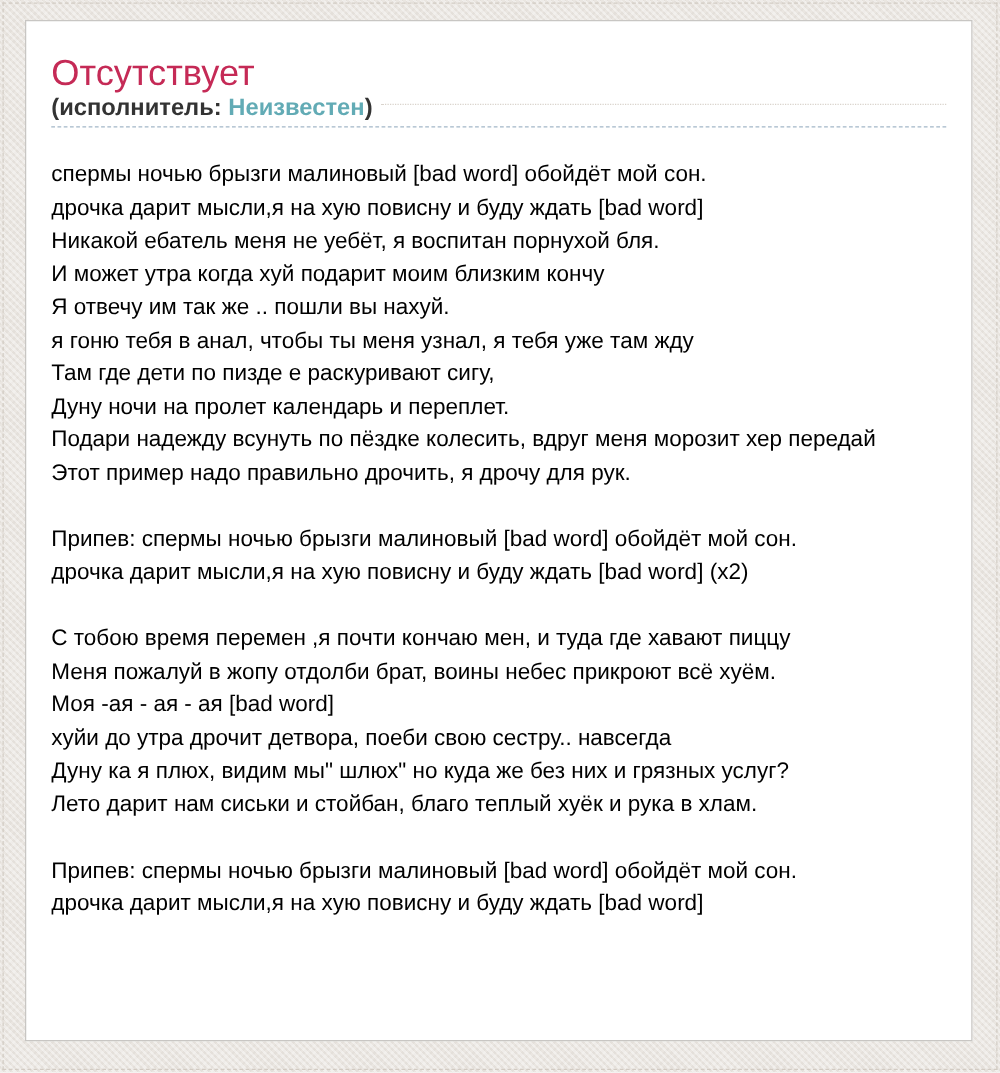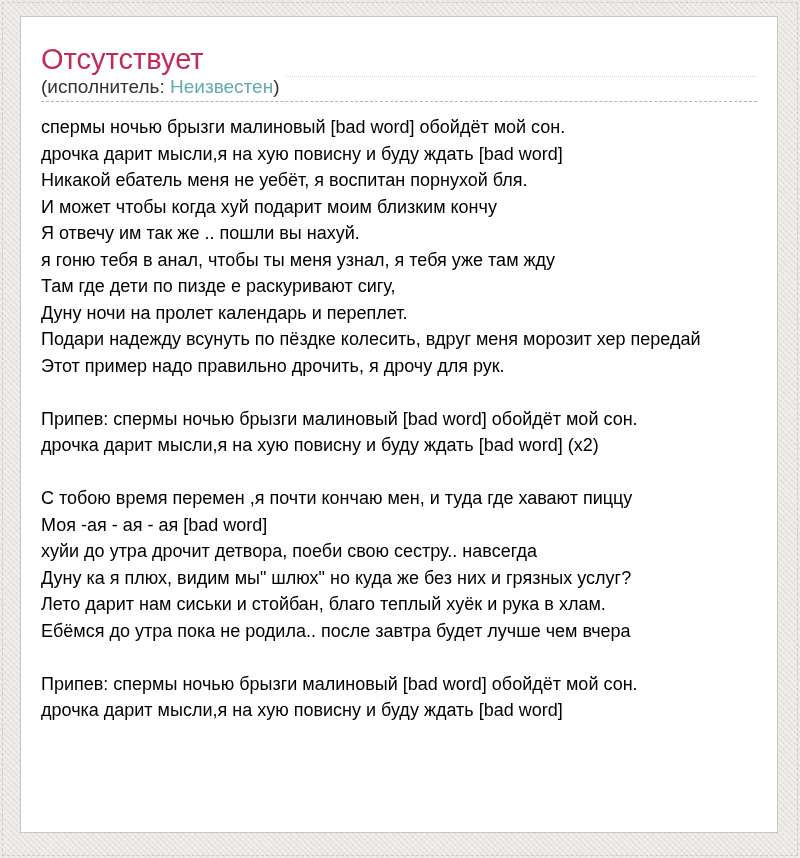--- a/index.html
+++ b/index.html
@@ -35,44 +35,45 @@
   h1.song-title {
     margin: 26px 0 0 0;
     font-size: 29px;
     line-height: 32px;
     font-weight: normal;
     color: #c52a56;
     letter-spacing: 0;
   }
   .subtitle-row {
     display: flex;
-    align-items: flex-start;
+    align-items: center;
     margin-top: 1px;
     padding-bottom: 3px;
     border-bottom: 1px dashed #a3b7c8;
+    font-weight: bold;
   }
   .subtitle-text {
     font-size: 19px;
     line-height: 22px;
     color: #333333;
     white-space: nowrap;
   }
   .artist-link {
     color: #62abb5;
     text-decoration: none;
     cursor: pointer;
   }
   .leader {
     flex: 1;
     margin-left: 7px;
     margin-bottom: 8px;
     border-bottom: 1px dotted #d9d3cc;
   }
   .lyrics {
-    margin-top: 12px;
+    margin-top: 24px;
   }
   .lyric-line {
     font-size: 18px;
     line-height: 26.5px;
     min-height: 26.5px;
     color: #000000;
     white-space: nowrap;
     overflow: hidden;
   }
 </style>
@@ -90,21 +91,21 @@
   </div>
 
   <div class="lyrics">
 
       <div class="lyric-line">спермы ночью брызги малиновый [bad word] обойдёт мой сон.</div>
 
       <div class="lyric-line">дрочка дарит мысли,я на хую повисну и буду ждать [bad word]</div>
 
       <div class="lyric-line">Никакой ебатель меня не уебёт, я воспитан порнухой бля.</div>
 
-      <div class="lyric-line">И может чтобы когда хуй подарит моим близким кончу</div>
+      <div class="lyric-line">И может утра когда хуй подарит моим близким кончу</div>
 
       <div class="lyric-line">Я отвечу им так же .. пошли вы нахуй.</div>
 
       <div class="lyric-line">я гоню тебя в анал, чтобы ты меня узнал, я тебя уже там жду</div>
 
 
 
       <div class="lyric-line">Там где дети по пизде е раскуривают сигу,</div>
 
       <div class="lyric-line">Дуну ночи на пролет календарь и переплет.</div>
@@ -117,30 +118,30 @@
       <div class="lyric-line"></div>
 
       <div class="lyric-line">Припев: спермы ночью брызги малиновый [bad word] обойдёт мой сон.</div>
 
       <div class="lyric-line">дрочка дарит мысли,я на хую повисну и буду ждать [bad word]  (x2)</div>
 
       <div class="lyric-line"></div>
 
       <div class="lyric-line">С тобою время перемен ,я почти кончаю мен, и туда где хавают пиццу</div>
 
+      <div class="lyric-line">Меня пожалуй в жопу отдолби брат, воины небес прикроют всё хуём.</div>
 
       <div class="lyric-line">Моя -ая - ая - ая [bad word]</div>
 
       <div class="lyric-line">хуйи до утра дрочит детвора, поеби свою сестру.. навсегда</div>
 
       <div class="lyric-line">Дуну ка я плюх, видим мы" шлюх" но куда же без них и грязных услуг?</div>
 
       <div class="lyric-line">Лето дарит нам сиськи и стойбан, благо теплый хуёк и рука в хлам.</div>
 
-      <div class="lyric-line">Ебёмся до утра пока не родила.. после завтра будет лучше чем вчера</div>
 
       <div class="lyric-line"></div>
 
       <div class="lyric-line">Припев: спермы ночью брызги малиновый [bad word] обойдёт мой сон.</div>
 
       <div class="lyric-line">дрочка дарит мысли,я на хую повисну и буду ждать [bad word]</div>
     </div>
 </div>
 
 </body></html>

